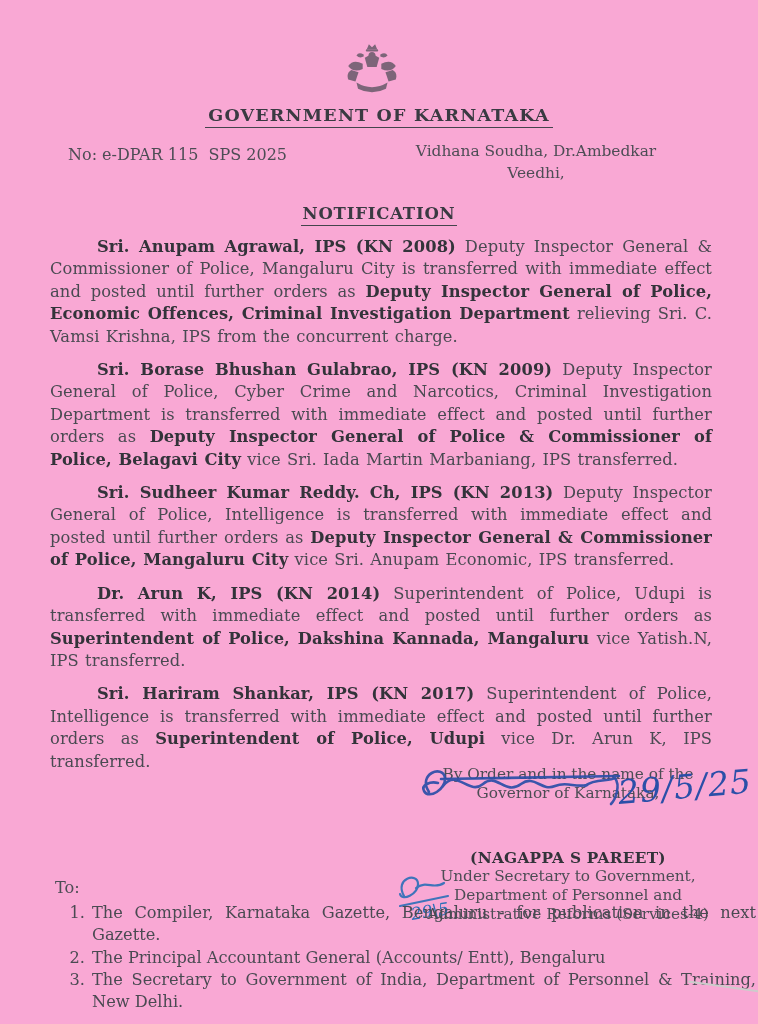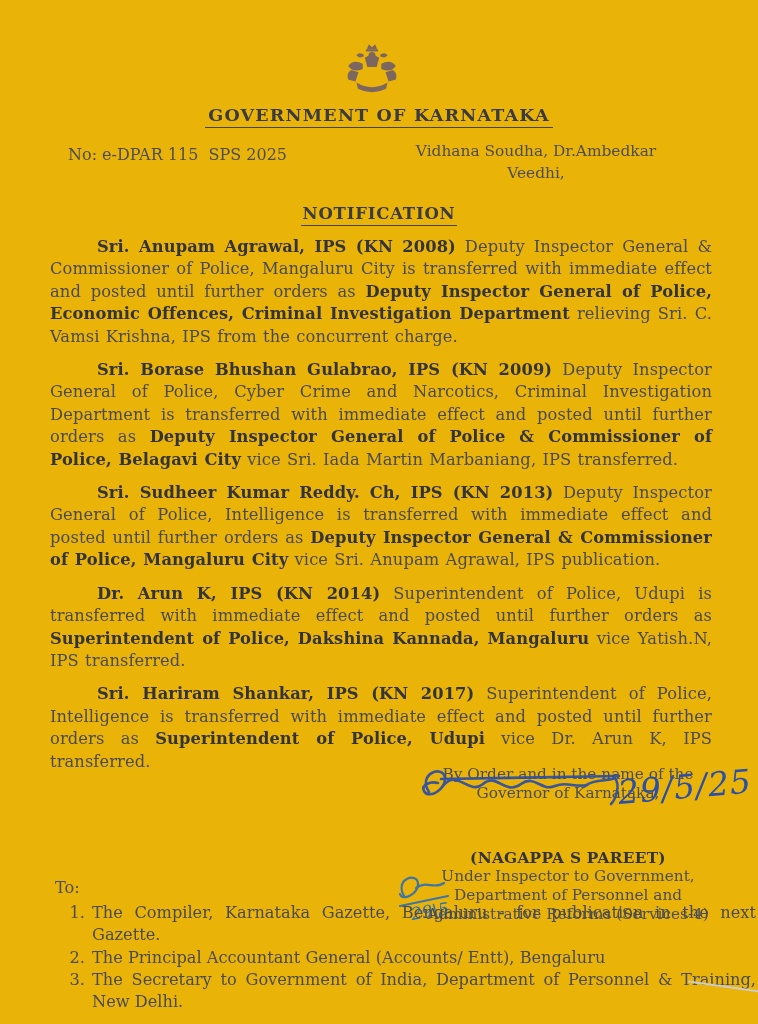--- a/index.html
+++ b/index.html
@@ -4,21 +4,21 @@
 <style>
   html,body{margin:0;padding:0;}
   body{
     width:758px;height:1024px;
     background:#f2f2f0;
     font-family:"DejaVu Serif","Liberation Serif",serif;
     position:relative;overflow:hidden;
   }
   .page{
     position:absolute;inset:0;
-    background:#eab308;
+    background:#f9a8d4;
     color:#4a4a52;
   }
   
   .emblem{position:absolute;top:42px;left:343px;width:58px;height:52px;opacity:.88;}
   .gov-title{position:absolute;top:105px;left:0;width:100%;text-align:center;}
   .gov-title span{
     display:inline-block;font-size:17.5px;font-weight:bold;color:#3a3a42;
     letter-spacing:1.2px;border-bottom:1.6px solid #44444c;padding:0 3px 2px 3px;
   }
   .ref-no{
@@ -99,36 +99,36 @@
   </div>
 
   <div class="body-text">
     <p>
       <b>Sri. Anupam Agrawal, IPS (KN 2008)</b><span> Deputy Inspector General &amp; Commissioner of Police, Mangaluru City is transferred with immediate effect and posted until further orders as </span><b>Deputy Inspector General of Police, Economic Offences, Criminal Investigation Department</b><span> relieving Sri. C. Vamsi Krishna, IPS from the concurrent charge.</span>
     </p>
     <p>
       <b>Sri. Borase Bhushan Gulabrao, IPS (KN 2009)</b><span> Deputy Inspector General of Police, Cyber Crime and Narcotics, Criminal Investigation Department is transferred with immediate effect and posted until further orders as </span><b>Deputy Inspector General of Police &amp; Commissioner of Police, Belagavi City</b><span> vice Sri. Iada Martin Marbaniang, IPS transferred.</span>
     </p>
     <p>
-      <b>Sri. Sudheer Kumar Reddy. Ch, IPS (KN 2013)</b><span> Deputy Inspector General of Police, Intelligence is transferred with immediate effect and posted until further orders as </span><b>Deputy Inspector General &amp; Commissioner of Police, Mangaluru City</b><span> vice Sri. Anupam Agrawal, IPS publication.</span>
+      <b>Sri. Sudheer Kumar Reddy. Ch, IPS (KN 2013)</b><span> Deputy Inspector General of Police, Intelligence is transferred with immediate effect and posted until further orders as </span><b>Deputy Inspector General &amp; Commissioner of Police, Mangaluru City</b><span> vice Sri. Anupam Economic, IPS transferred.</span>
     </p>
     <p>
       <b>Dr. Arun K, IPS (KN 2014)</b><span> Superintendent of Police, Udupi is transferred with immediate effect and posted until further orders as </span><b>Superintendent of Police, Dakshina Kannada, Mangaluru</b><span> vice Yatish.N, IPS transferred.</span>
     </p>
     <p>
       <b>Sri. Hariram Shankar, IPS (KN 2017)</b><span> Superintendent of Police, Intelligence is transferred with immediate effect and posted until further orders as </span><b>Superintendent of Police, Udupi</b><span> vice Dr. Arun K, IPS transferred.</span>
     </p>
   </div>
 
   <div class="sign-block">
     <div>By Order and in the name of the</div>
     <div>Governor of Karnataka,</div>
     <div class="sig-space"></div>
     <div class="sig-name">(NAGAPPA S PAREET)</div>
-    <div>Under Inspector to Government,</div>
+    <div>Under Secretary to Government,</div>
     <div>Department of Personnel and</div>
     <div>Administrative Reforms (Services-4)</div>
   </div>
 
   <svg class="signature-svg" viewBox="0 0 345 66" xmlns="http://www.w3.org/2000/svg">
     <g stroke="#2b4fa8" stroke-width="2.6" fill="none" stroke-linecap="round" opacity="0.92">
       <path d="M16 36 C4 18 30 8 32 22 C33 33 16 44 11 35 C8 29 17 25 25 27"></path>
       <path d="M30 30 C44 12 56 40 70 28 C84 16 92 40 108 28 C122 18 128 36 142 30 C154 25 162 32 174 29"></path>
       <path d="M28 23 L206 20"></path>
       <path d="M172 30 C182 22 196 26 202 22 C208 30 202 44 198 48"></path>

